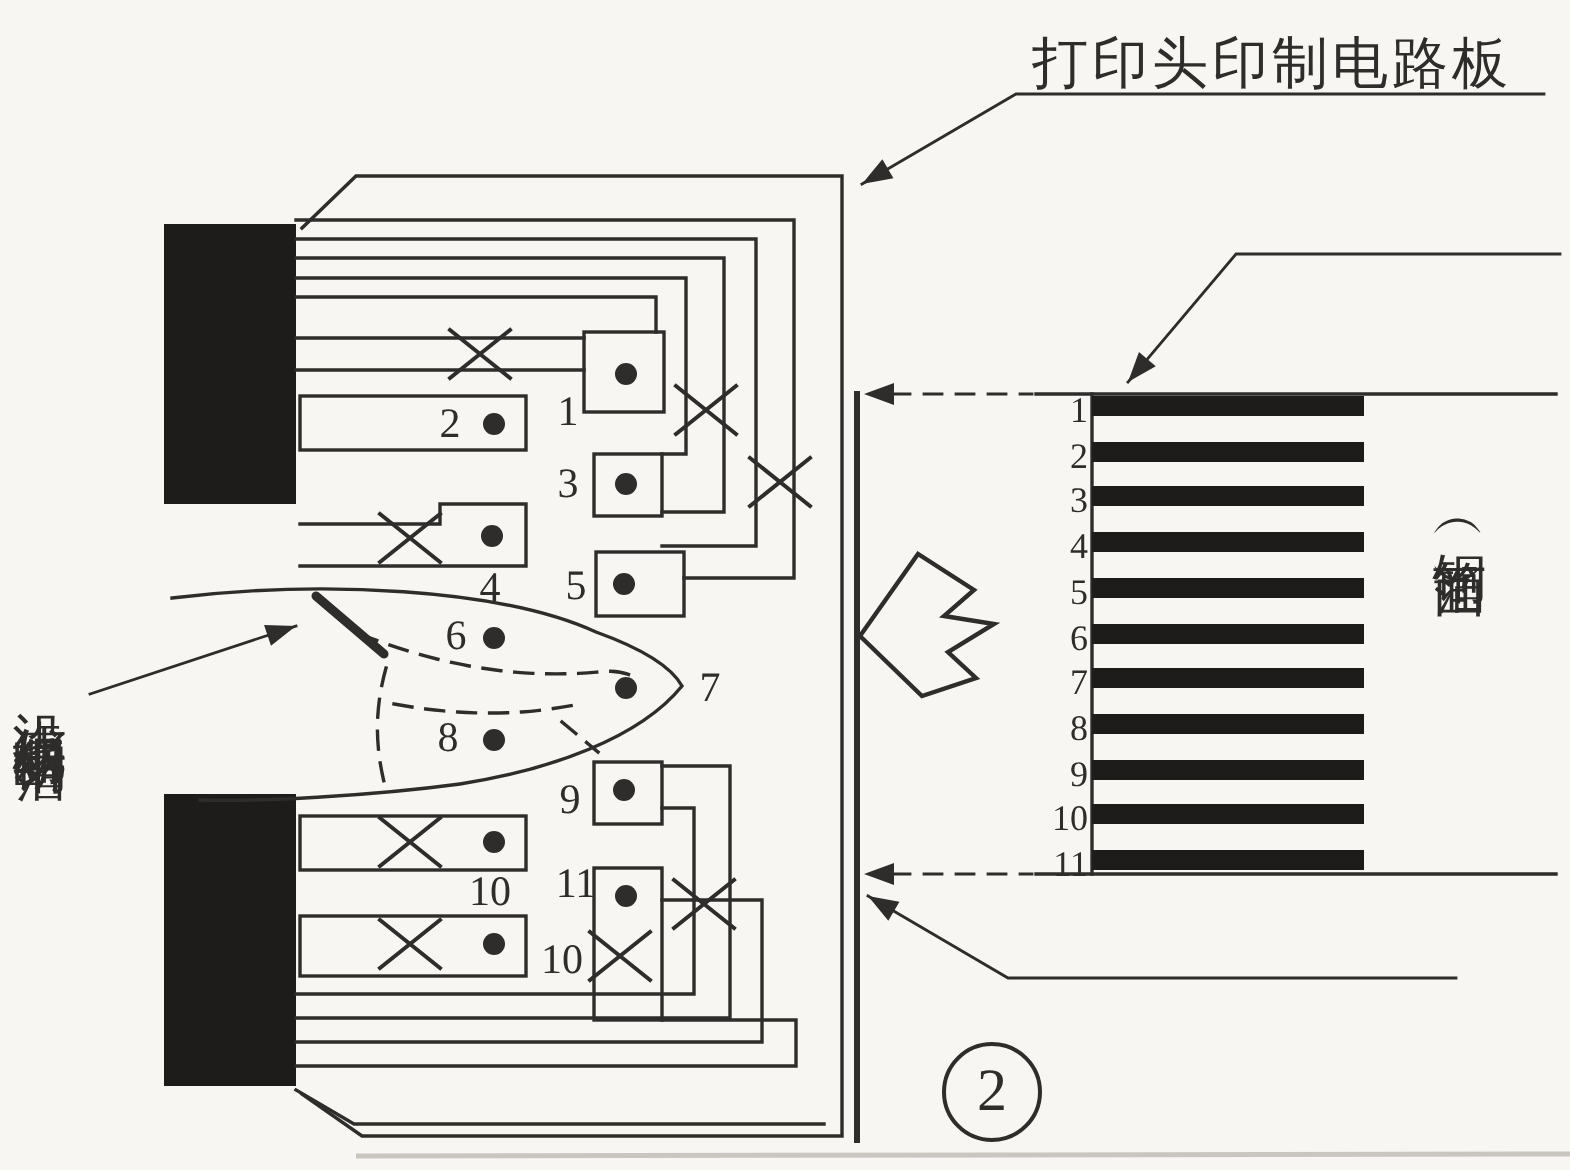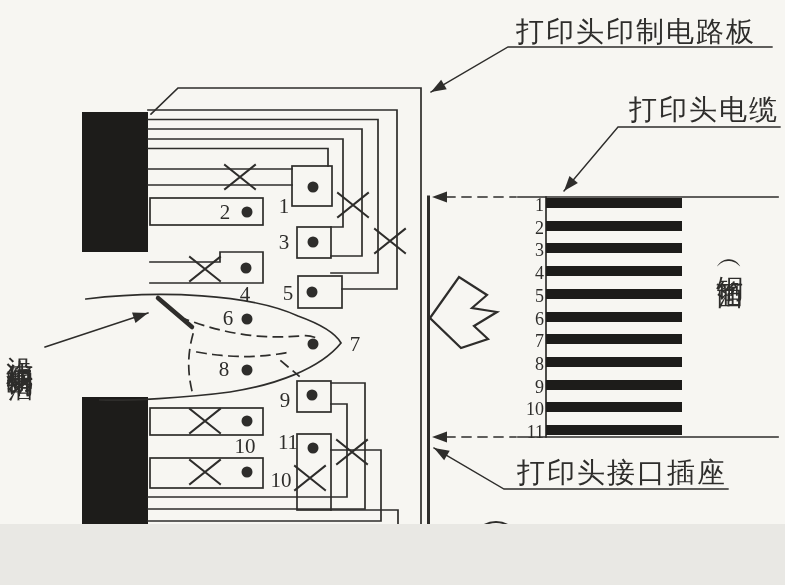--- a/index.html
+++ b/index.html
@@ -2,21 +2,21 @@
 <html style="--ink: #2e2d2b; --copper: #1d1c1a; --paper: #f7f6f2;"><head>
 <meta charset="utf-8">
 <style>
   :root{
     --ink:#2e2d2b;
     --copper:#1d1c1a;
     --paper:#f7f6f2;
   }
   html,body{margin:0;padding:0;background:#e9e8e4;}
   .page{
-    position:relative;width:785px;height:524px;margin:0 auto;
+    position:relative;width:785px;height:585px;margin:0 auto;
     background:var(--paper);overflow:hidden;
     font-family:"Liberation Sans",sans-serif;color:var(--ink);
   }
   svg{position:absolute;left:0;top:0;}
   .ln{stroke:var(--ink);fill:none;stroke-width:1.7;stroke-linecap:square;}
   .thin{stroke-width:1.4;}
   .thick{stroke-width:3;}
   .bold{stroke-width:4.5;stroke-linecap:round;}
   .dash{stroke-dasharray:9 7;}
   .fillb{fill:var(--ink);stroke:none;}
@@ -161,22 +161,20 @@
       <path class="ln thin" d="M728,489 H504 L434,448"></path>
       <polygon class="fillb" points="0,0 15,-5.5 15,5.5" transform="translate(434,448) rotate(30.4)"></polygon>
       <path class="ln thin" d="M45,347 L148,313"></path>
       <polygon class="fillb" points="0,0 15,-5.5 15,5.5" transform="translate(148,313) rotate(161.7)"></polygon>
     </g>
 
     <line class="faint" x1="178" y1="578" x2="785" y2="577"></line>
   </svg>
 
   <div class="callout" style="left:516px;top:13px">打印头印制电路板</div>
-  <div class="callout" style="left:629px;top:91px">打印头电缆</div>
-  <div class="callout" style="left:517px;top:454px">打印头接口插座</div>
   <div class="callout vert" style="left:714px;top:251px">（铜箔面）</div>
   <div class="callout vert" style="left:4px;top:335px;letter-spacing:3px">沿虚线切断铜箔</div>
 
   <span class="pad-label" style="left:284px;top:206px">1</span>
   <span class="pad-label" style="left:225px;top:212px">2</span>
   <span class="pad-label" style="left:284px;top:242px">3</span>
   <span class="pad-label" style="left:245px;top:294px">4</span>
   <span class="pad-label" style="left:288px;top:293px">5</span>
   <span class="pad-label" style="left:228px;top:318px">6</span>
   <span class="pad-label" style="left:355px;top:344px">7</span>

